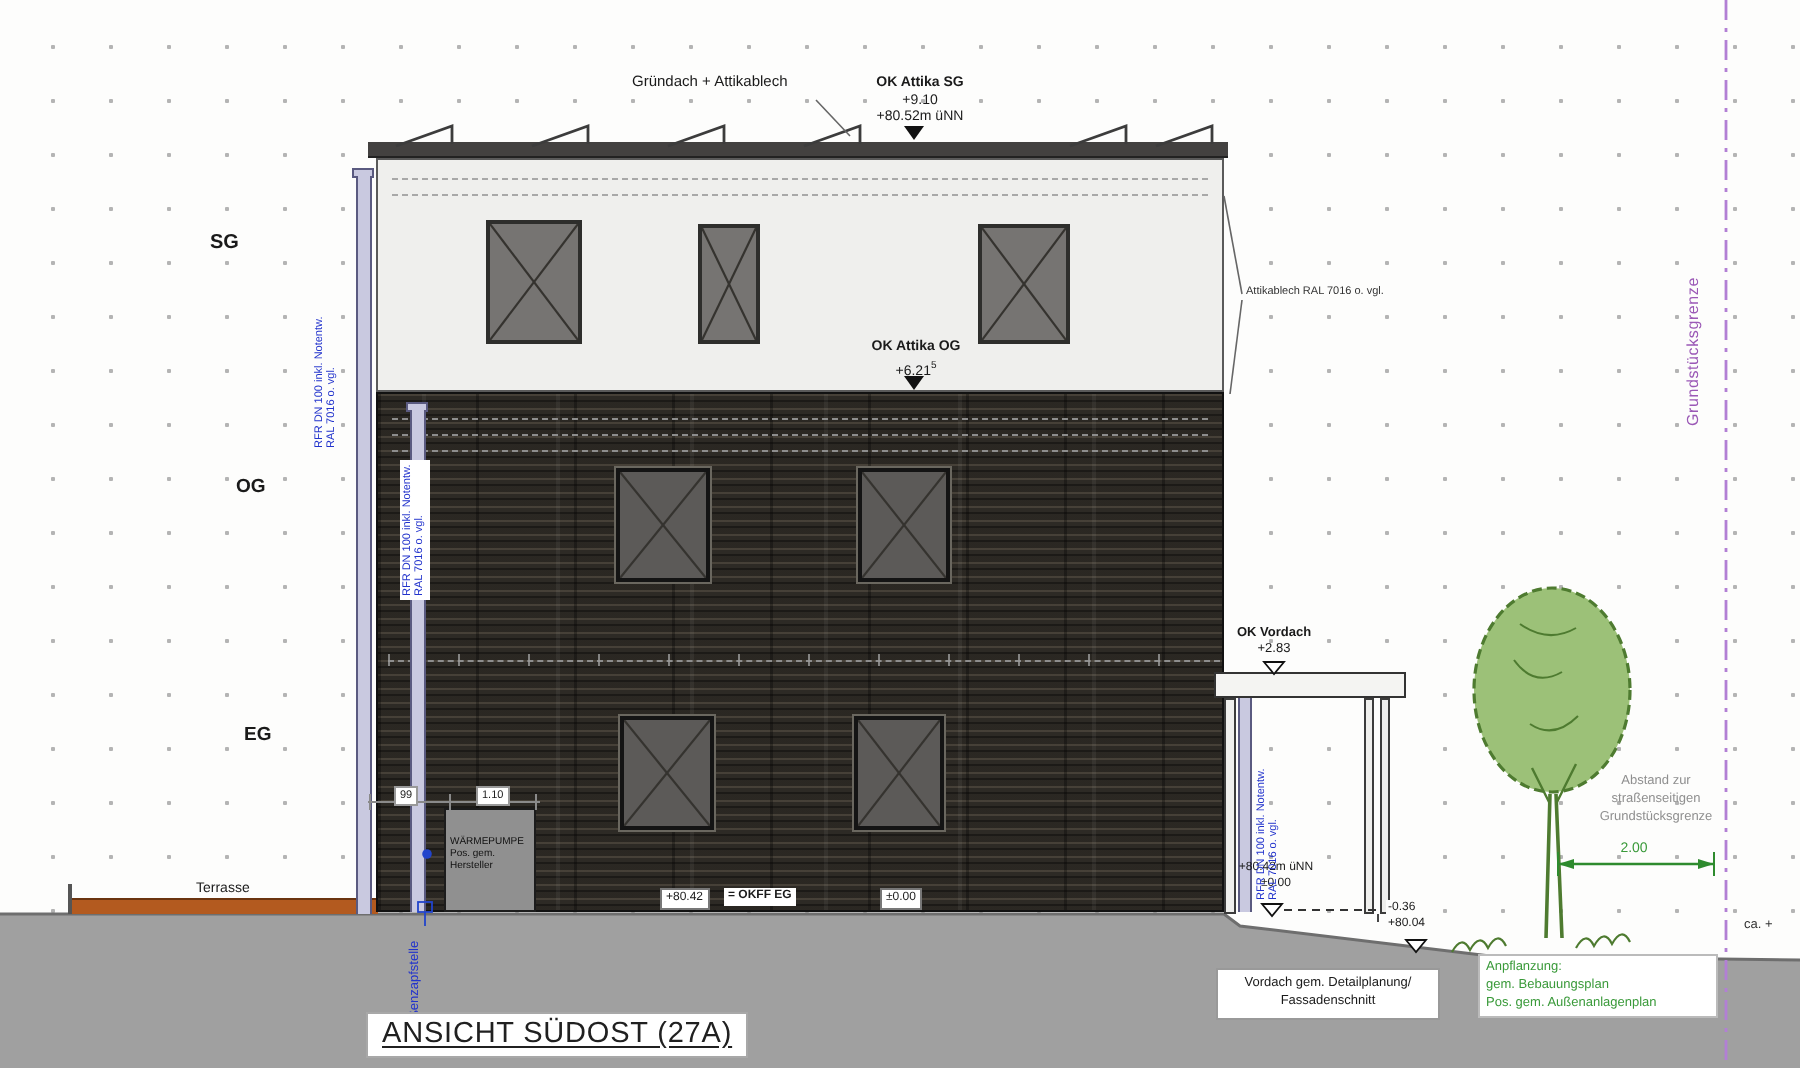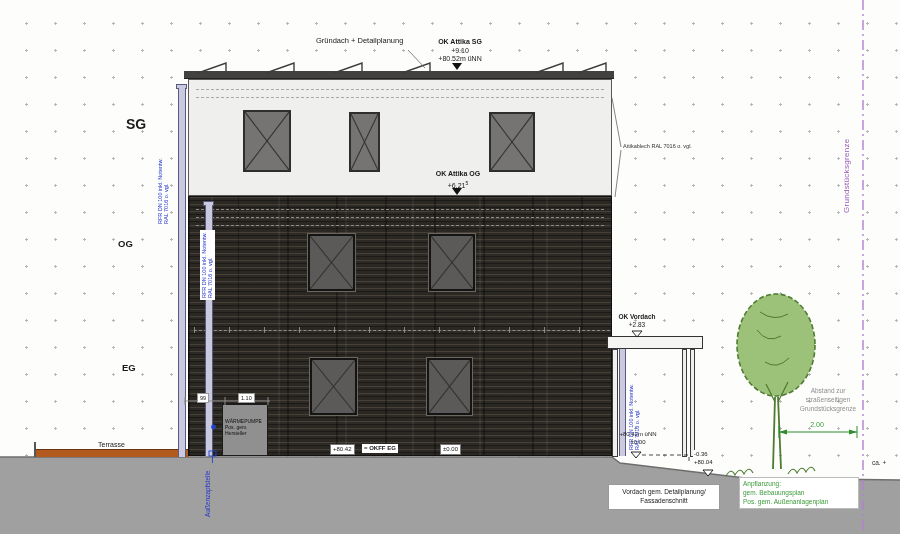--- a/index.html
+++ b/index.html
@@ -200,25 +200,25 @@
 
     <line x1="863" y1="0" x2="863" y2="534" stroke="#b27fd4" stroke-width="1.4" stroke-dasharray="10 4 2 4"></line>
 
     <g stroke="#2244cc" fill="none" stroke-width="0.9">
       <circle cx="213.5" cy="427" r="2.4" fill="#2244cc" stroke="none"></circle>
       <rect x="209" y="451" width="7" height="5"></rect>
       <line x1="212.5" y1="456" x2="212.5" y2="463"></line>
     </g>
   </svg>
 
-  <div class="lbl bold" style="left:126px;top:116px;font-size:14px;">SG</div>
+  <div class="lbl bold" style="left:105px;top:116px;font-size:10px;">SG</div>
   <div class="lbl bold" style="left:118px;top:238px;font-size:9.5px;">OG</div>
   <div class="lbl bold" style="left:122px;top:362px;font-size:9.5px;">EG</div>
 
-  <div class="lbl" style="left:316px;top:36px;font-size:7.5px;">Gründach + Detailplanung</div>
+  <div class="lbl" style="left:316px;top:36px;font-size:7.5px;">Gründach + Attikablech</div>
 
   <div class="lbl ctr" style="left:415px;top:38px;width:90px;font-size:7px;line-height:8.5px;">
     <div class="bold">OK Attika SG</div>
     <div>+9.10</div>
     <div>+80.52m üNN</div>
   </div>
 
   <div class="lbl ctr" style="left:413px;top:170px;width:90px;font-size:7px;line-height:8.5px;">
     <div class="bold">OK Attika OG</div>
     <div><span>+6.21</span><sup style="font-size:5px;">5</sup></div>
@@ -275,14 +275,15 @@
   <div class="note-box ctr" style="left:608px;top:484px;width:106px;padding:3px 2px;">
     <div>Vordach gem. Detailplanung/</div>
     <div>Fassadenschnitt</div>
   </div>
   <div class="note-box greentext" style="left:739px;top:477px;width:112px;padding:2px 3px;border-color:#bbb;">
     <div>Anpflanzung:</div>
     <div>gem. Bebauungsplan</div>
     <div>Pos. gem. Außenanlagenplan</div>
   </div>
 
+  <div class="title-box">ANSICHT SÜDOST (27A)</div>
 
 </div>
 
 </body></html>

